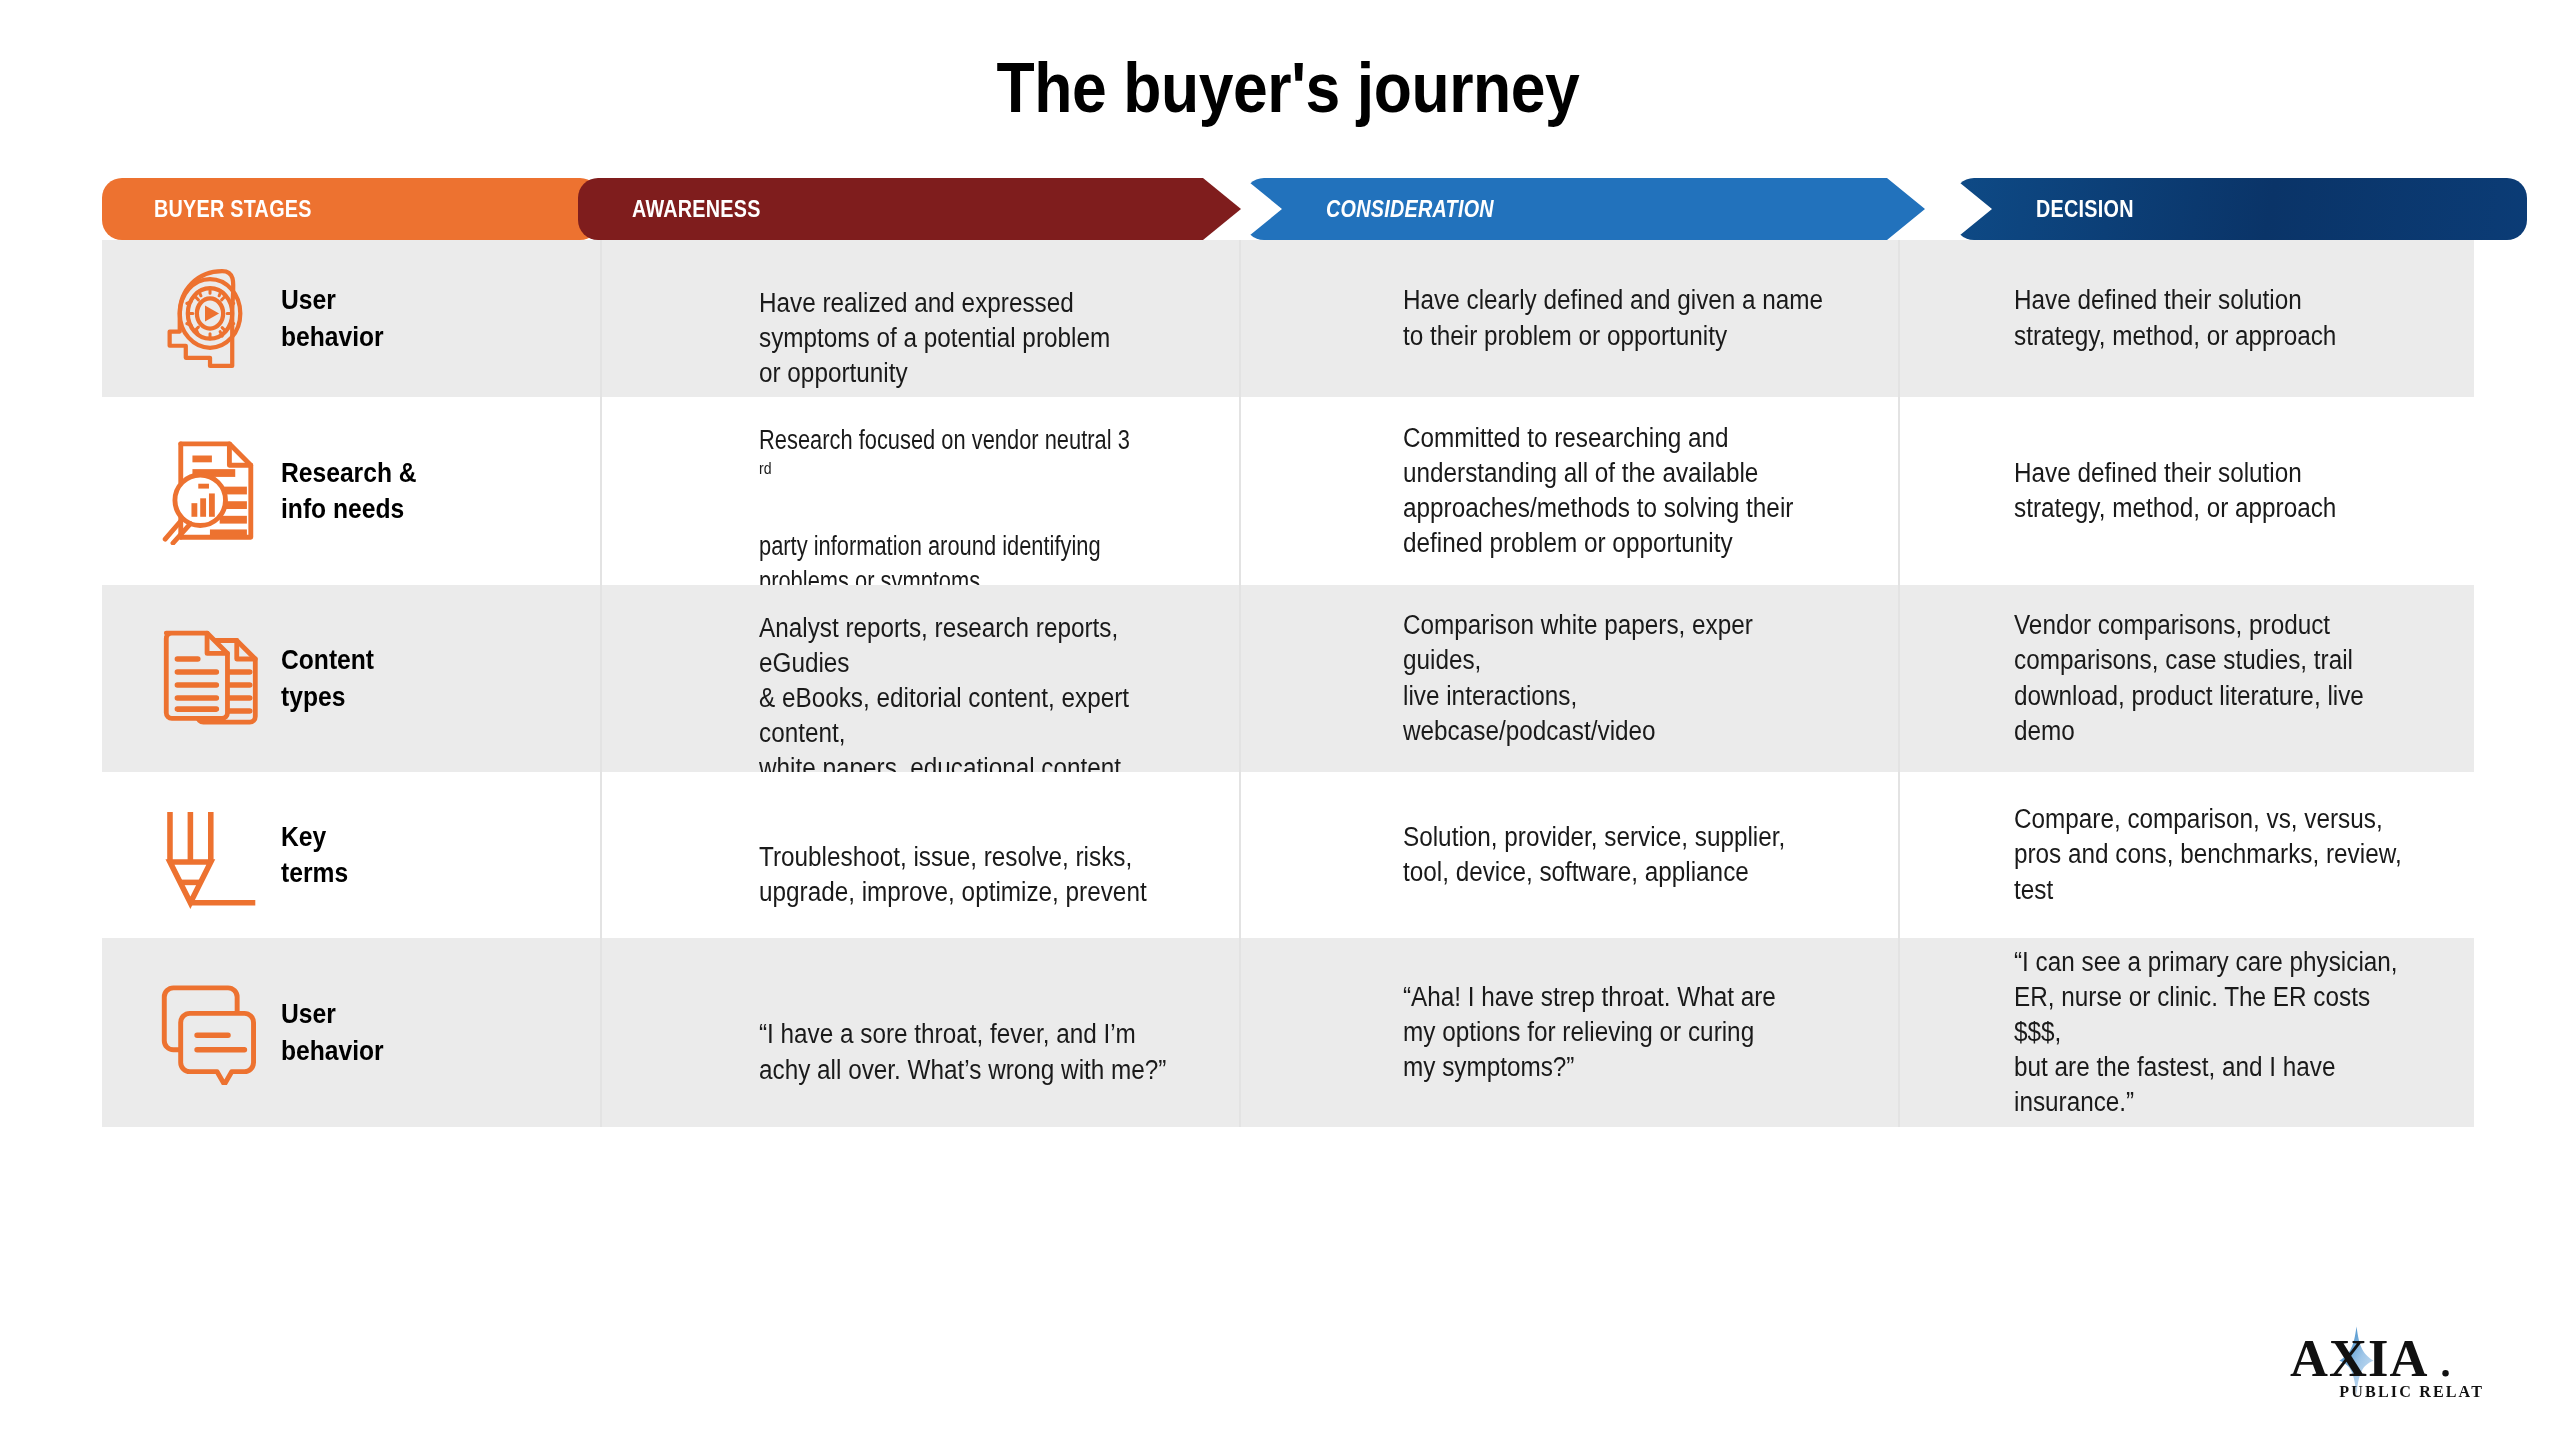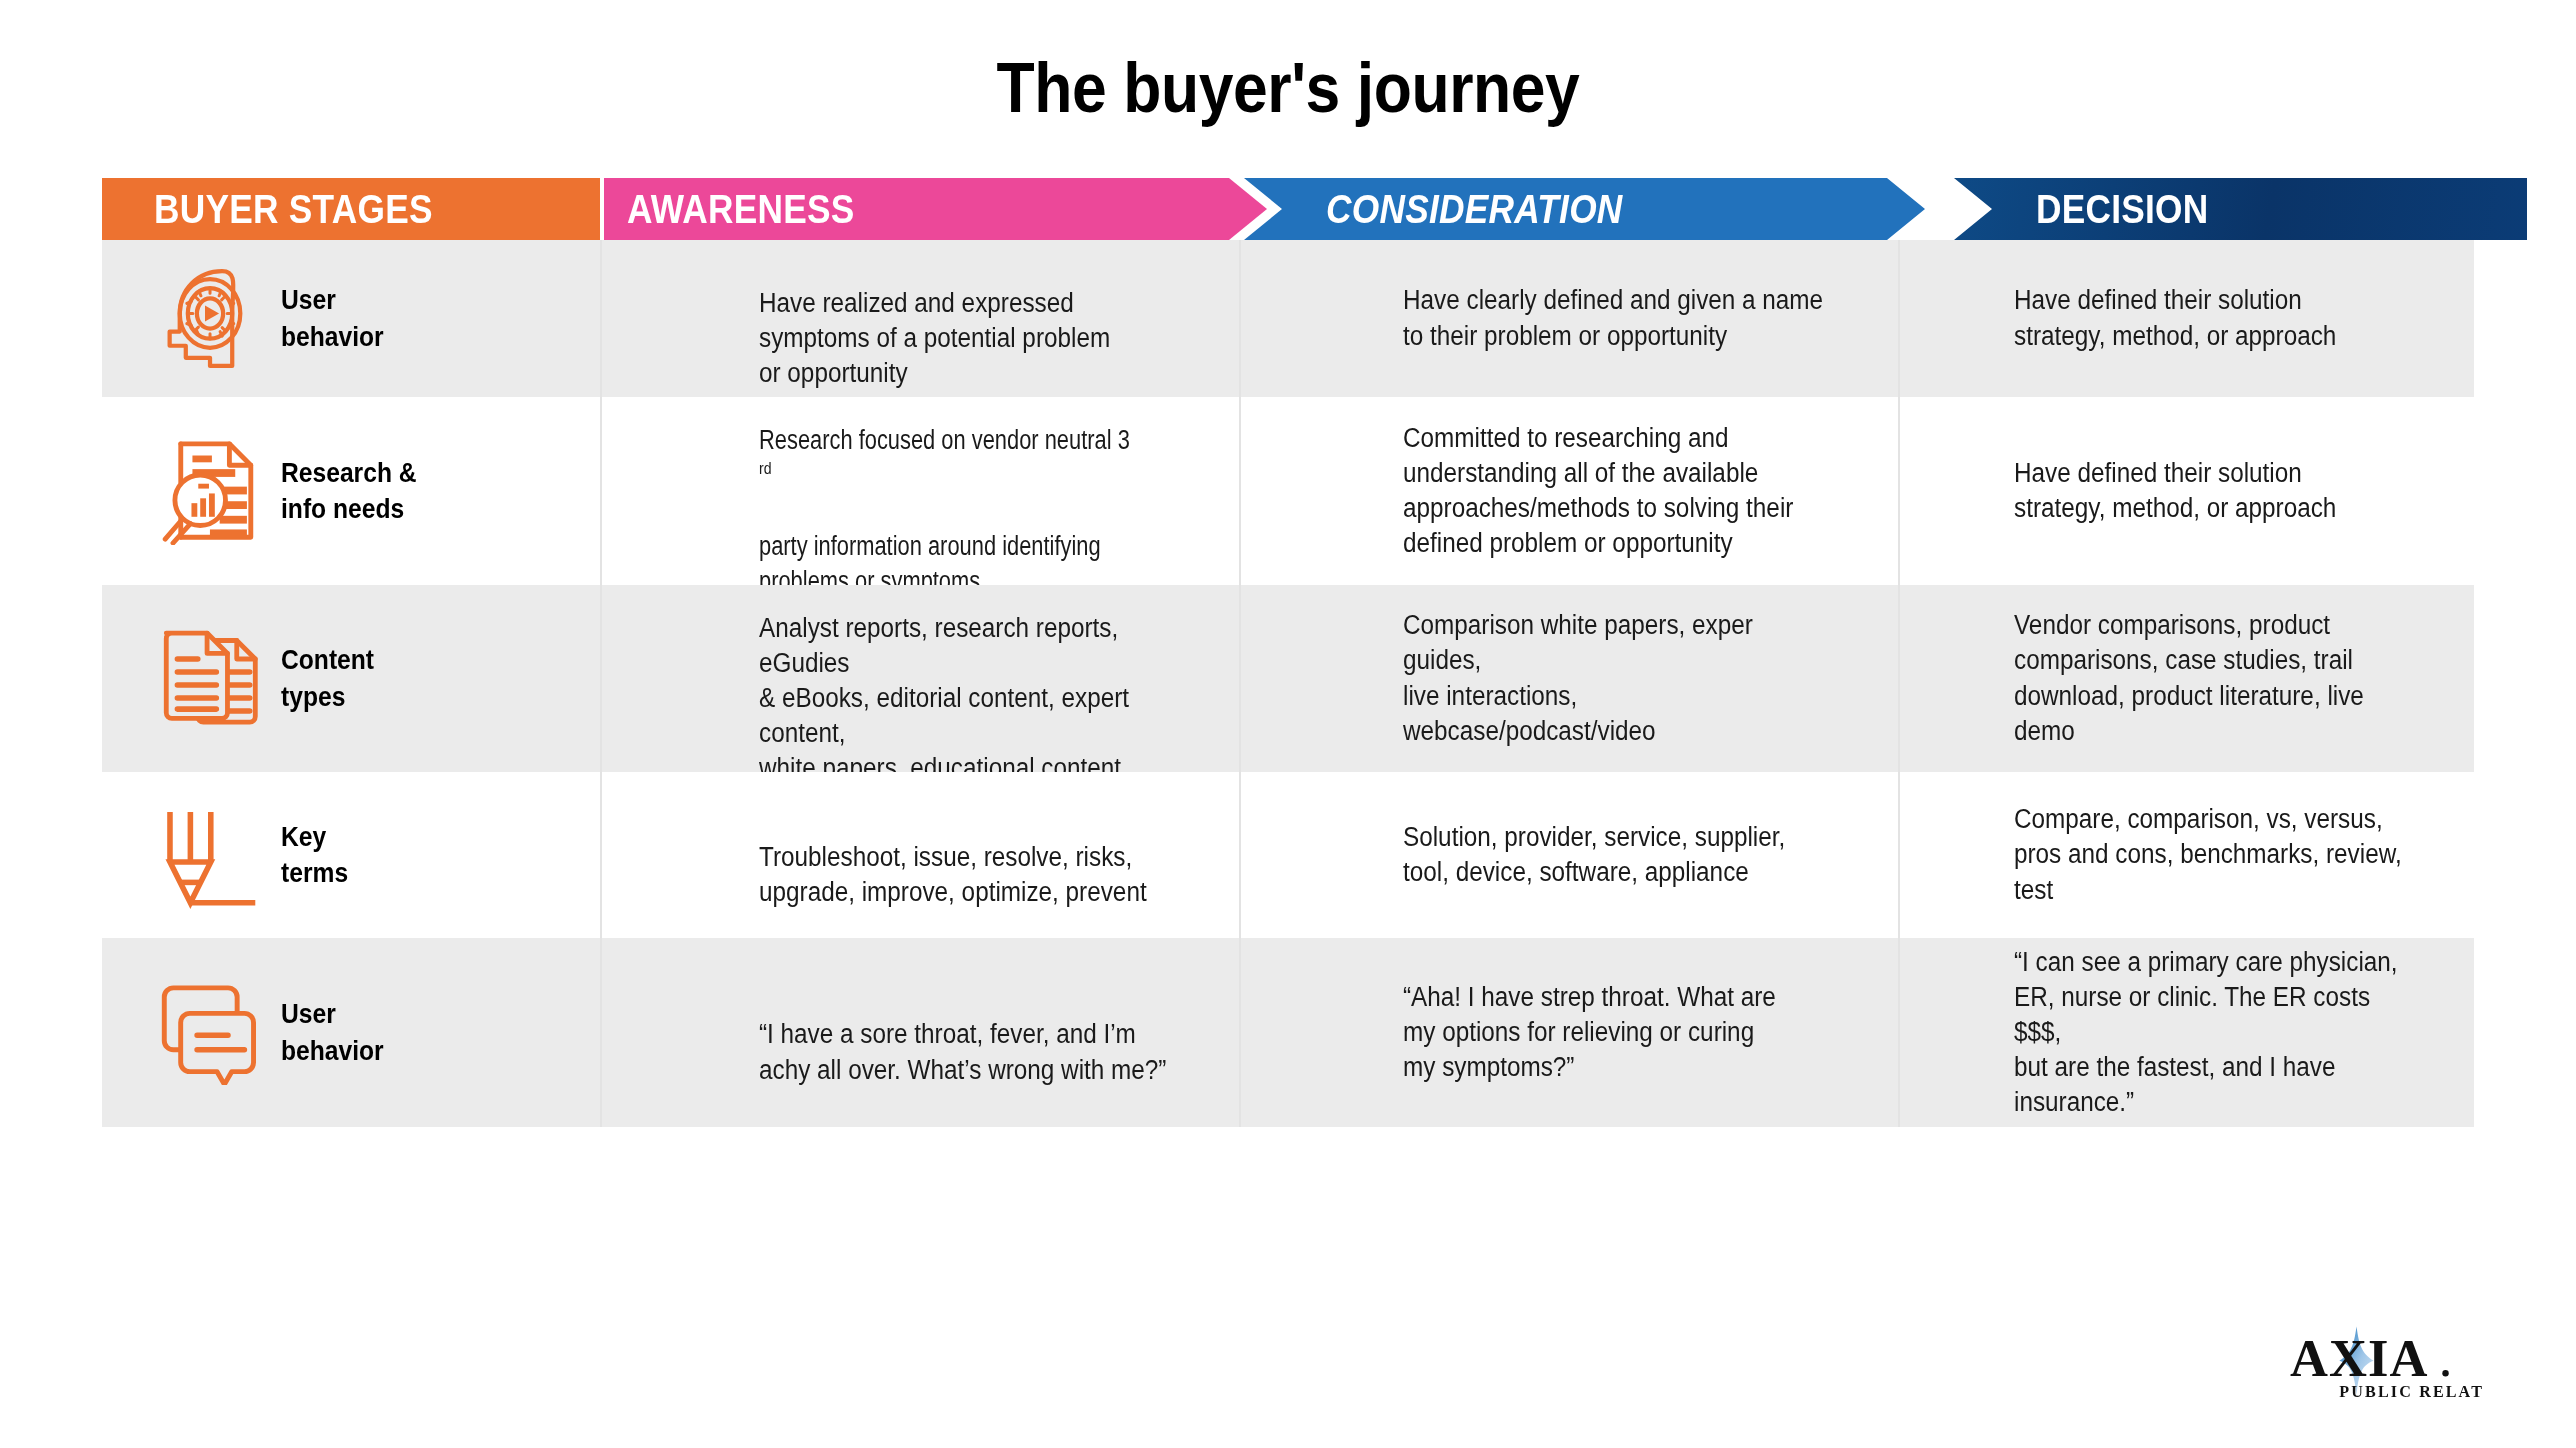--- a/index.html
+++ b/index.html
@@ -38,36 +38,37 @@
     height:62px;
     width:2372px;
   }
   .hcell{
     position:absolute;
     top:0; height:62px;
     display:flex;
     align-items:center;
     color:#ffffff;
     font-weight:bold;
-    font-size:41px;
+    font-size:23px;
     letter-spacing:0.3px;
     white-space:nowrap;
+    border-radius:20px;
   }
   .hcell .htext{ transform:scaleX(.86); transform-origin:left center; }
 
   .hcell-stages{
     left:0; width:498px;
     background:#ED7230;
     padding-left:52px;
     box-sizing:border-box;
   }
   .hcell-awareness{
-    left:502px; width:663px;
-    background:#ec4899;
-    padding-left:23px;
+    left:476px; width:663px;
+    background:#7f1d1d;
+    padding-left:54px;
     box-sizing:border-box;
     clip-path:polygon(0 0, calc(100% - 38px) 0, 100% 50%, calc(100% - 38px) 100%, 0 100%);
   }
   .hcell-consideration{
     left:1142px; width:681px;
     background:#2272BC;
     padding-left:82px;
     box-sizing:border-box;
     clip-path:polygon(0 0, calc(100% - 38px) 0, 100% 50%, calc(100% - 38px) 100%, 0 100%, 38px 50%);
     font-style:italic;

